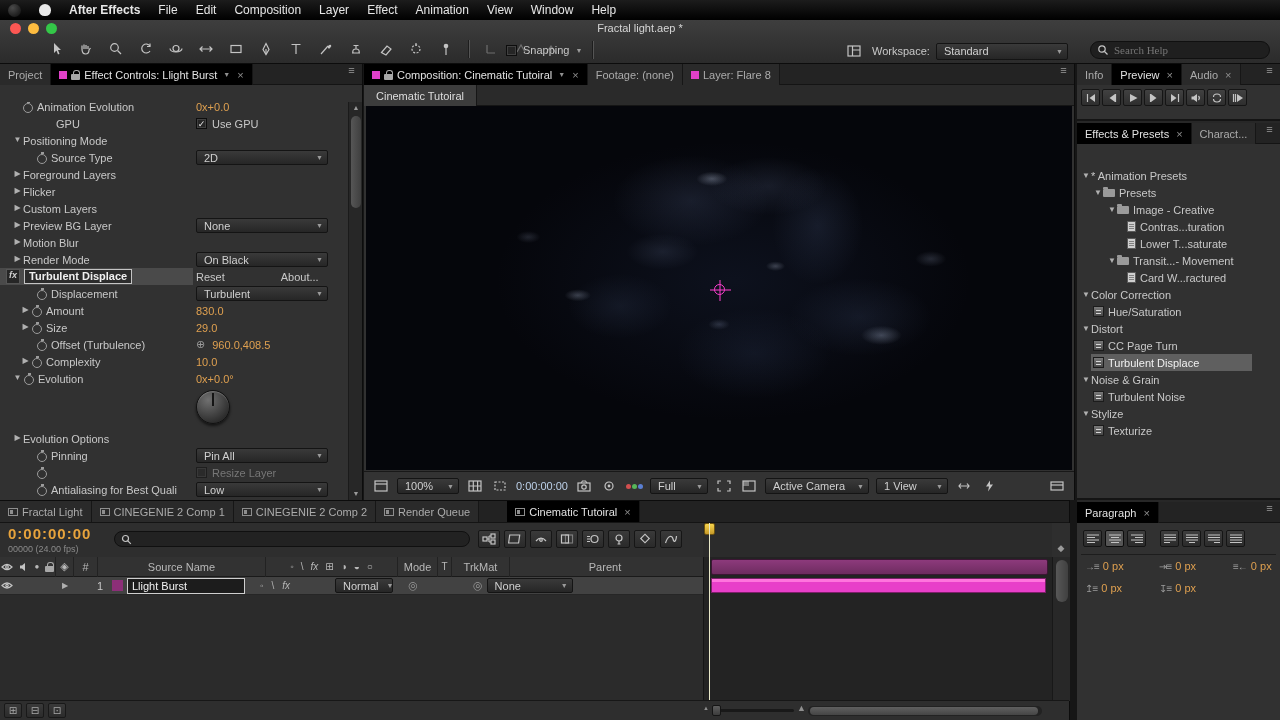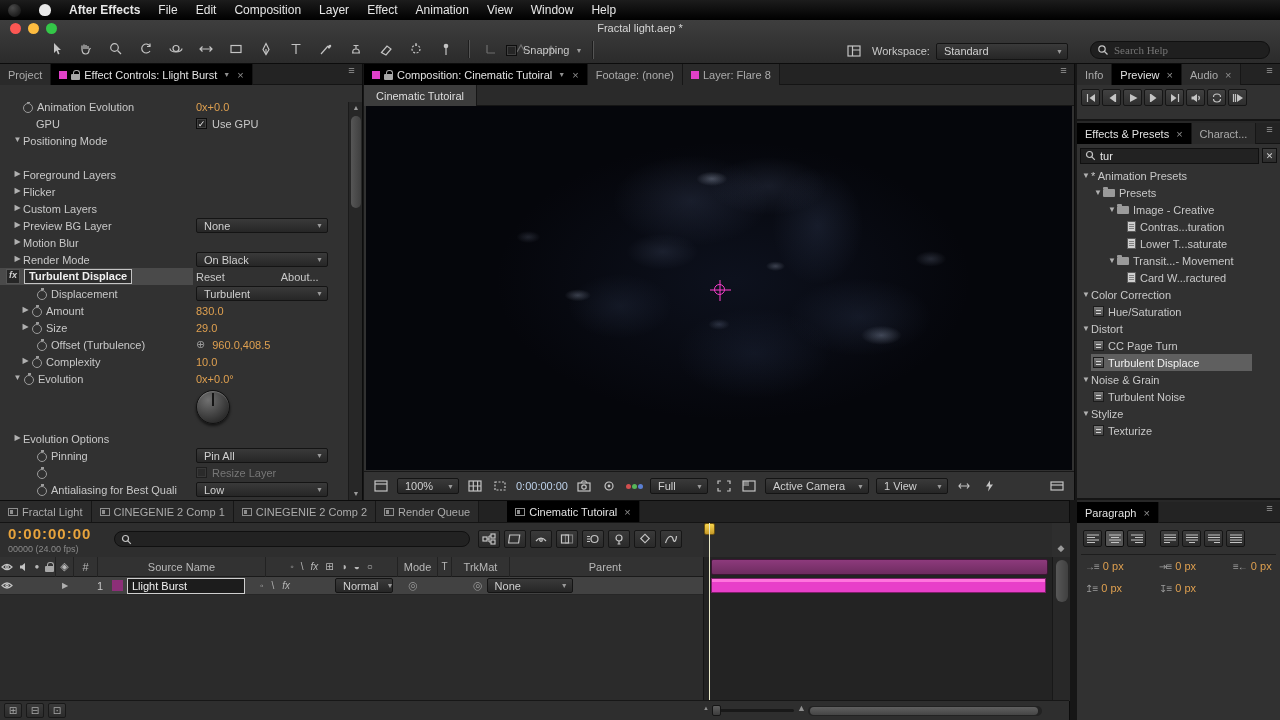--- a/index.html
+++ b/index.html
@@ -335,32 +335,44 @@
     <div class="ecrow" style="top:-4px">
       <div class="eclabel" style="padding-left:22px">
           <span class="sw"></span>
           <span>Animation Evolution</span>
         </div>
       <div class="ecvalue">
           <span class="val">0x+0.0</span>
         </div>
     </div>
     <div class="ecrow" style="top:13px">
-      <div class="eclabel" style="padding-left:36px">
+      <div class="eclabel" style="padding-left:56px">
           <span>GPU</span>
         </div>
       <div class="ecvalue">
           <span class="cb">✓</span>
           <span style="margin-left:-3px">Use GPU</span>
         </div>
     </div>
     <div class="ecrow" style="top:30px">
       <div class="eclabel" style="padding-left:12px">
           <span class="tw">▼</span>
           <span>Positioning Mode</span>
+        </div>
+    </div>
+    <div class="ecrow" style="top:47px">
+      <div class="eclabel" style="padding-left:36px">
+          <span class="sw"></span>
+          <span>Source Type</span>
+        </div>
+      <div class="ecvalue">
+          <div class="dd ecdd">
+            <span>2D</span>
+            <span class="car">▼</span>
+          </div>
         </div>
     </div>
     <div class="ecrow" style="top:64px">
       <div class="eclabel" style="padding-left:12px">
           <span class="tw">▶</span>
           <span>Foreground Layers</span>
         </div>
     </div>
     <div class="ecrow" style="top:81px">
       <div class="eclabel" style="padding-left:12px">
@@ -703,30 +715,20 @@
   <div id="fxpanel">
     <div class="ptabstrip">
       <div class="ptab on">
           <span>Effects &amp; Presets</span>
           <span class="x">×</span>
         </div>
       <div class="ptab">
           <span>Charact...</span>
         </div>
       <div class="pmenu">≡</div>
-    </div>
-    <div id="fxsearchrow">
-      <div id="fxsearch">
-        <svg width="11" height="11">
-            <circle cx="4.5" cy="4.5" r="3"></circle>
-            <path d="M6.8 6.8 L9.8 9.8"></path>
-          </svg>
-        <input type="text" value="tur" style="">
-      </div>
-      <span class="clearbox">✕</span>
     </div>
     <div id="fxtree">
       <div class="trow d0">
           <span class="tw">▼</span>
           <span>* Animation Presets</span>
         </div>
       <div class="trow d1">
           <span class="tw">▼</span>
           <span class="folder"></span>
           <span>Presets</span>

